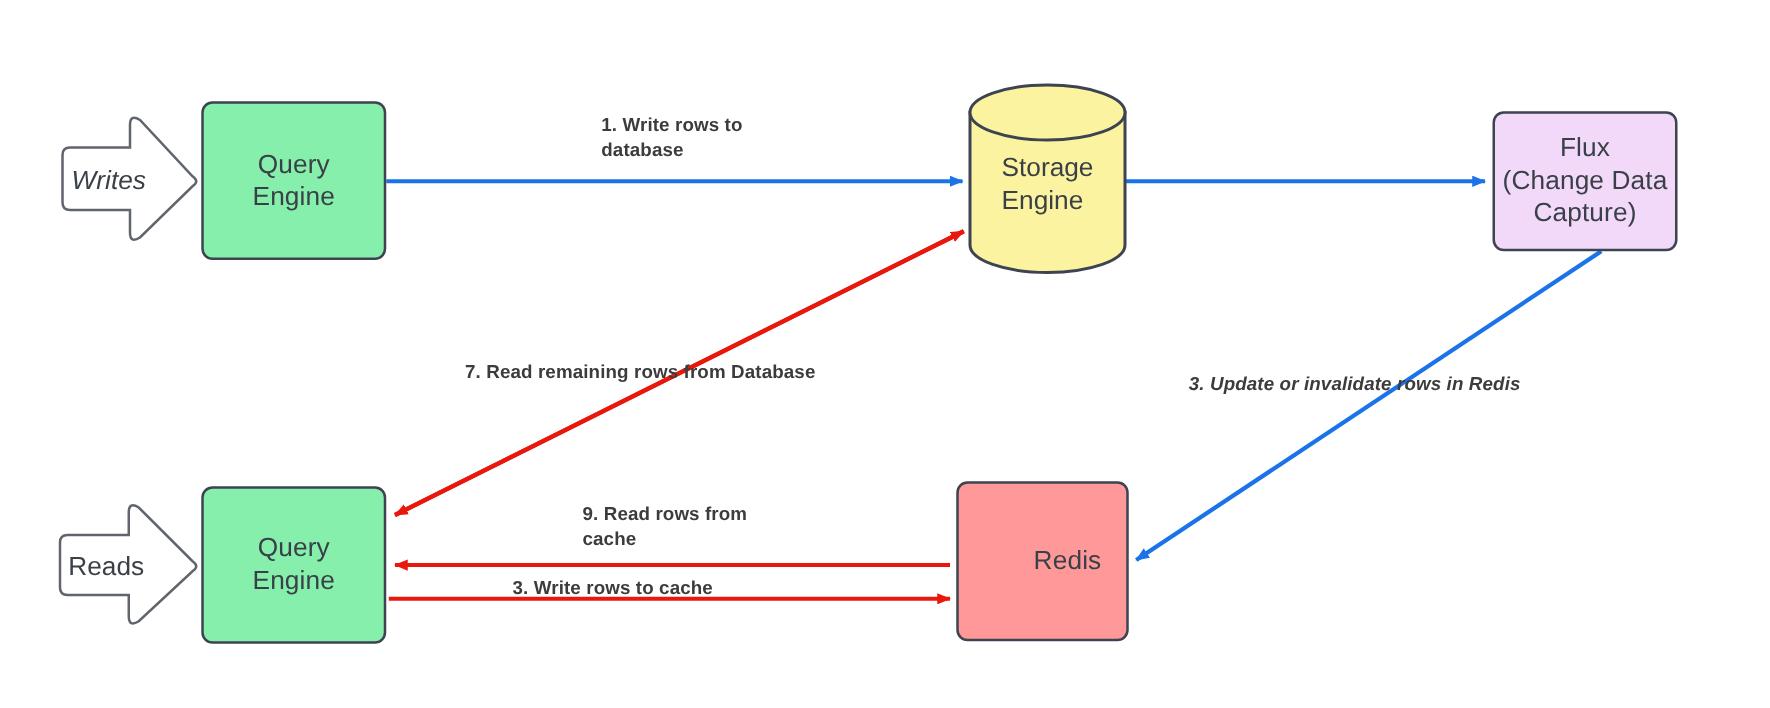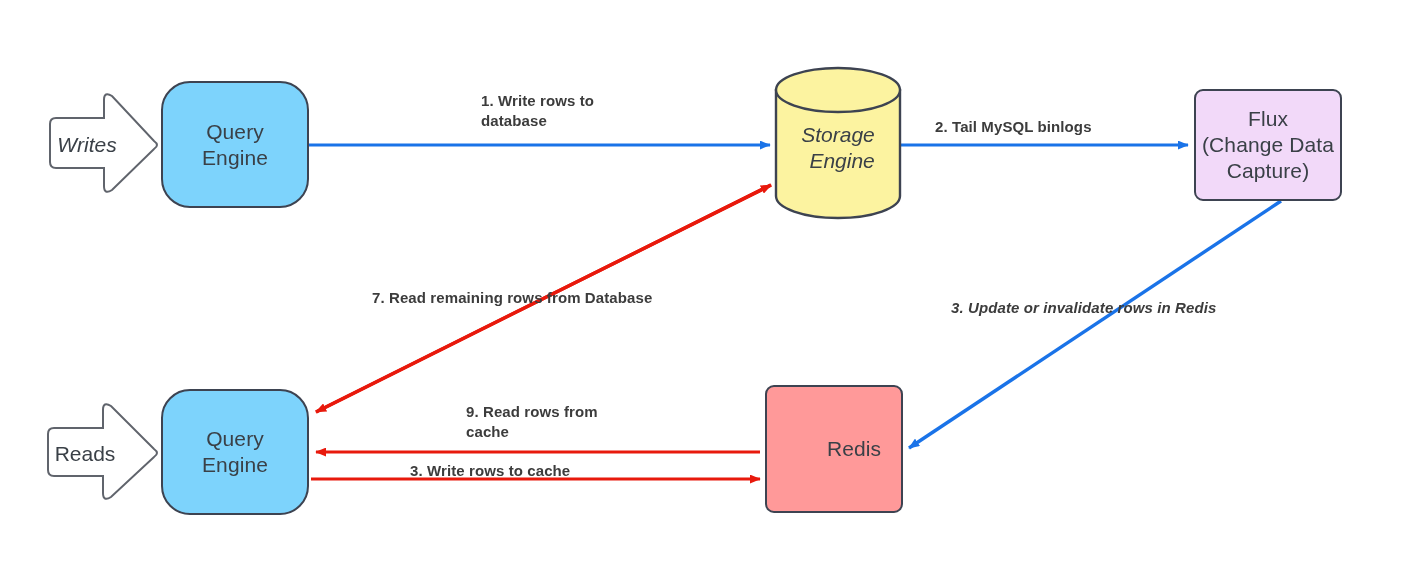--- a/index.html
+++ b/index.html
@@ -27,33 +27,32 @@
     align-items:center;
     justify-content:center;
     text-align:center;
     color:#3a4047;
     font-size:21px;
     line-height:26px;
     letter-spacing:.1px;
     border:2px solid #3d4351;
     border-radius:9px;
   }
-  .node.qe{ background:#7dd3fc;border-radius:29px; }
+  .node.qe{ background:#86efac; }
   .node.redis{ background:#f99; }
   .node.flux{ background:#f2d9f9; }
   .cyl-label{
     position:absolute;
     display:flex;
     align-items:center;
     justify-content:center;
-    text-align:right;
+    text-align:left;
     color:#3a4047;
     font-size:21px;
     line-height:26px;
-    font-style:italic;
   }
   .edge-label{
     position:absolute;
     color:#3c3c3c;
     font-size:15px;
     font-weight:bold;
     line-height:20px;
     letter-spacing:.1px;
     white-space:pre-line;
     text-align:left;
@@ -131,21 +130,20 @@
   <div class="node redis" style="left:765px; top:385px; width:138px; height:128px;padding-left:40px;">
     <span>Redis</span>
   </div>
 
   <div class="blockarrow-text" style="left:54px; top:132px; width:66px;font-style:italic;">Writes</div>
   <div class="blockarrow-text" style="left:52px; top:441px; width:66px;">Reads</div>
 
   <div class="edge-label" style="left:481px; top:91px; width:200px;">1. Write rows to
 database</div>
 
-  <div class="edge-label" style="left:935px; top:117px; width:220px;">2. Tail MySQL binlogs</div>
 
   <div class="edge-label" style="left:951px; top:298px; width:360px;font-style:italic;">3. Update or invalidate rows in Redis</div>
 
   <div class="edge-label" style="left:372px; top:288px; width:360px;">7. Read remaining rows from Database</div>
 
   <div class="edge-label" style="left:466px; top:402px; width:200px;">9. Read rows from
 cache</div>
 
   <div class="edge-label" style="left:410px; top:461px; width:240px;">3. Write rows to cache</div>
 

